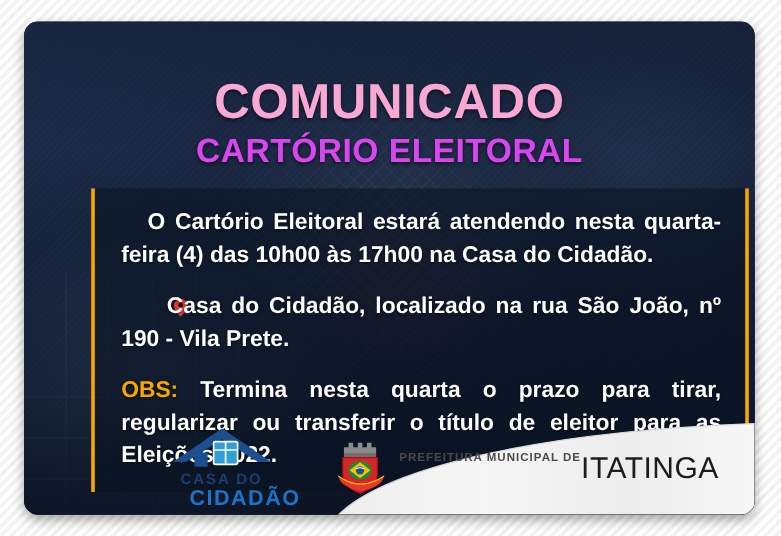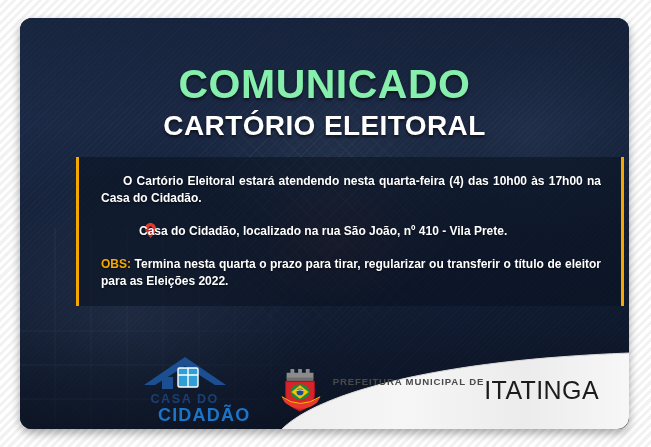--- a/index.html
+++ b/index.html
@@ -106,50 +106,50 @@
     position: absolute;
     left: 0; right: 0; top: 46px;
     text-align: center;
     line-height: 1;
   }
   #title-main {
     display: block;
     font-size: 41px;
     font-weight: bold;
     letter-spacing: 0.5px;
-    color: #86efac;
+    color: #f9a8d4;
     text-shadow: 0 2px 3px rgba(0,0,0,0.55);
     font-family: "Liberation Sans", sans-serif;
   }
   #title-sub {
     display: block;
     margin-top: 7px;
     font-size: 28px;
     font-weight: bold;
     letter-spacing: 0.4px;
-    color: #ffffff;
+    color: #d946ef;
     text-shadow: 0 2px 3px rgba(0,0,0,0.60);
     font-family: "Liberation Sans", sans-serif;
   }
 
   
   #message-box {
     position: absolute;
     left: 56px;
     top: 139px;
     width: 500px;
     padding: 16px 20px 16px 22px;
     background: rgba(9,17,32,0.56);
     border-left: 3px solid #F7A800;
     border-right: 3px solid #F7A800;
     box-sizing: content-box;
   }
   .para {
     color: #ffffff;
-    font-size: 12px;
+    font-size: 19px;
     font-weight: bold;
     line-height: 1.42;
     margin: 0 0 16px 0;
     text-align: justify;
     text-shadow: 0 1px 2px rgba(0,0,0,0.6);
   }
   .para:last-child { margin-bottom: 0; }
   .para.indent { text-indent: 22px; }
   .obs-label { color: #F7A800; }
 
@@ -249,21 +249,21 @@
     <div id="message-box">
 
       <p class="para indent">O Cartório Eleitoral estará atendendo nesta quarta-feira (4) das 10h00 às 17h00 na Casa do Cidadão.</p>
 
       <p class="para indent">
         <span class="pin-icon">
           <svg viewBox="0 0 11 15" width="11" height="15" aria-hidden="true">
             <path d="M5.5 0C2.46 0 0 2.46 0 5.5C0 9.6 5.5 15 5.5 15S11 9.6 11 5.5C11 2.46 8.54 0 5.5 0Z" fill="#E8382C"></path>
             <circle cx="5.5" cy="5.3" r="1.95" fill="#10182c"></circle>
           </svg>
-        </span><span>Casa do Cidadão, localizado na rua São João, nº 410 - Vila Prete.</span>
+        </span><span>Casa do Cidadão, localizado na rua São João, nº 190 - Vila Prete.</span>
       </p>
 
       <p class="para">
         <span class="obs-label">OBS:</span><span> Termina nesta quarta o prazo para tirar, regularizar ou transferir o título de eleitor para as Eleições 2022.</span>
       </p>
 
     </div>
 
     <div id="footer-band">
       <svg viewBox="0 0 609 95" preserveAspectRatio="none" aria-hidden="true">

